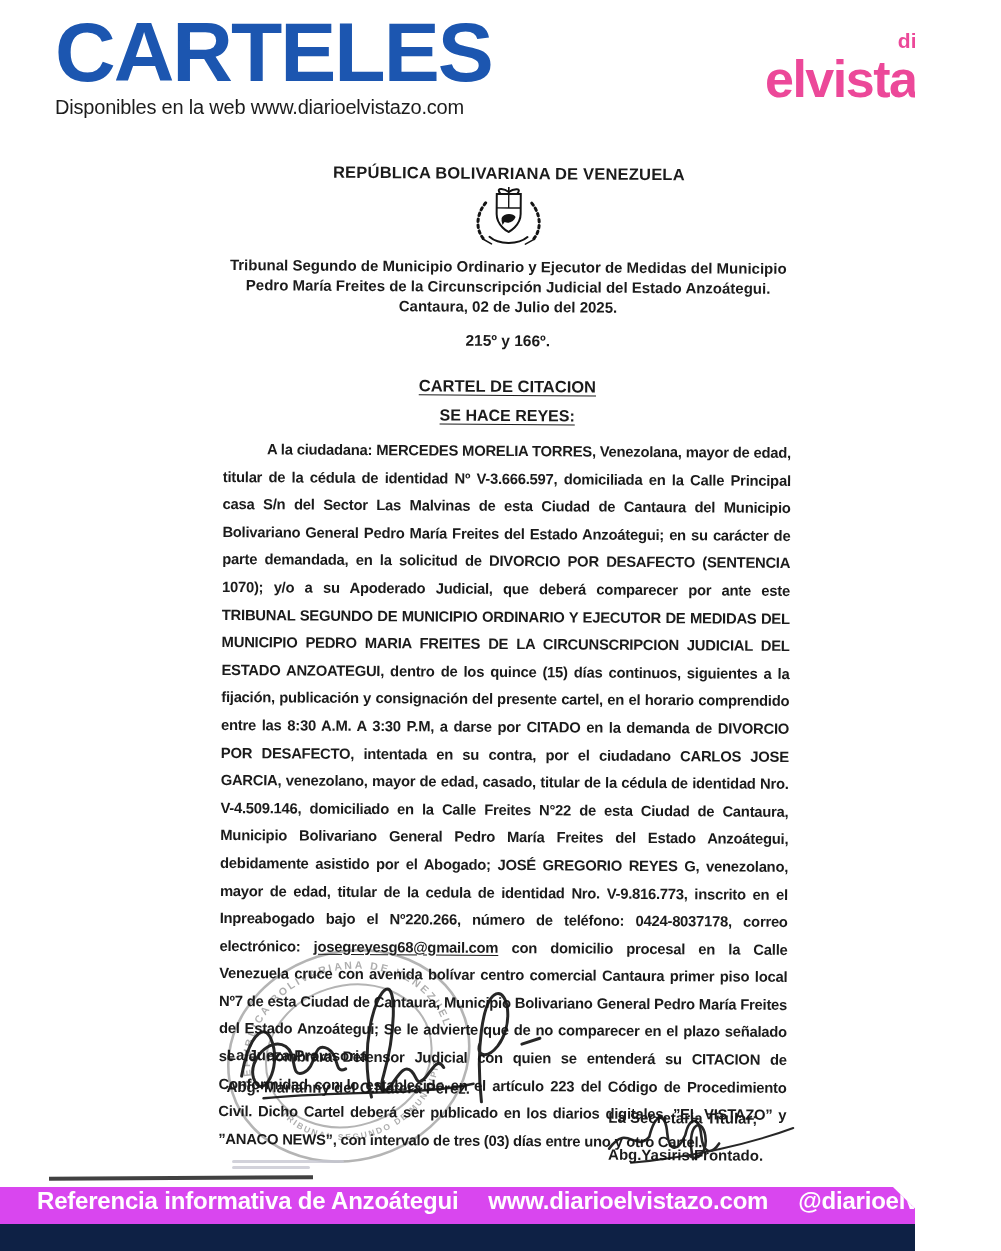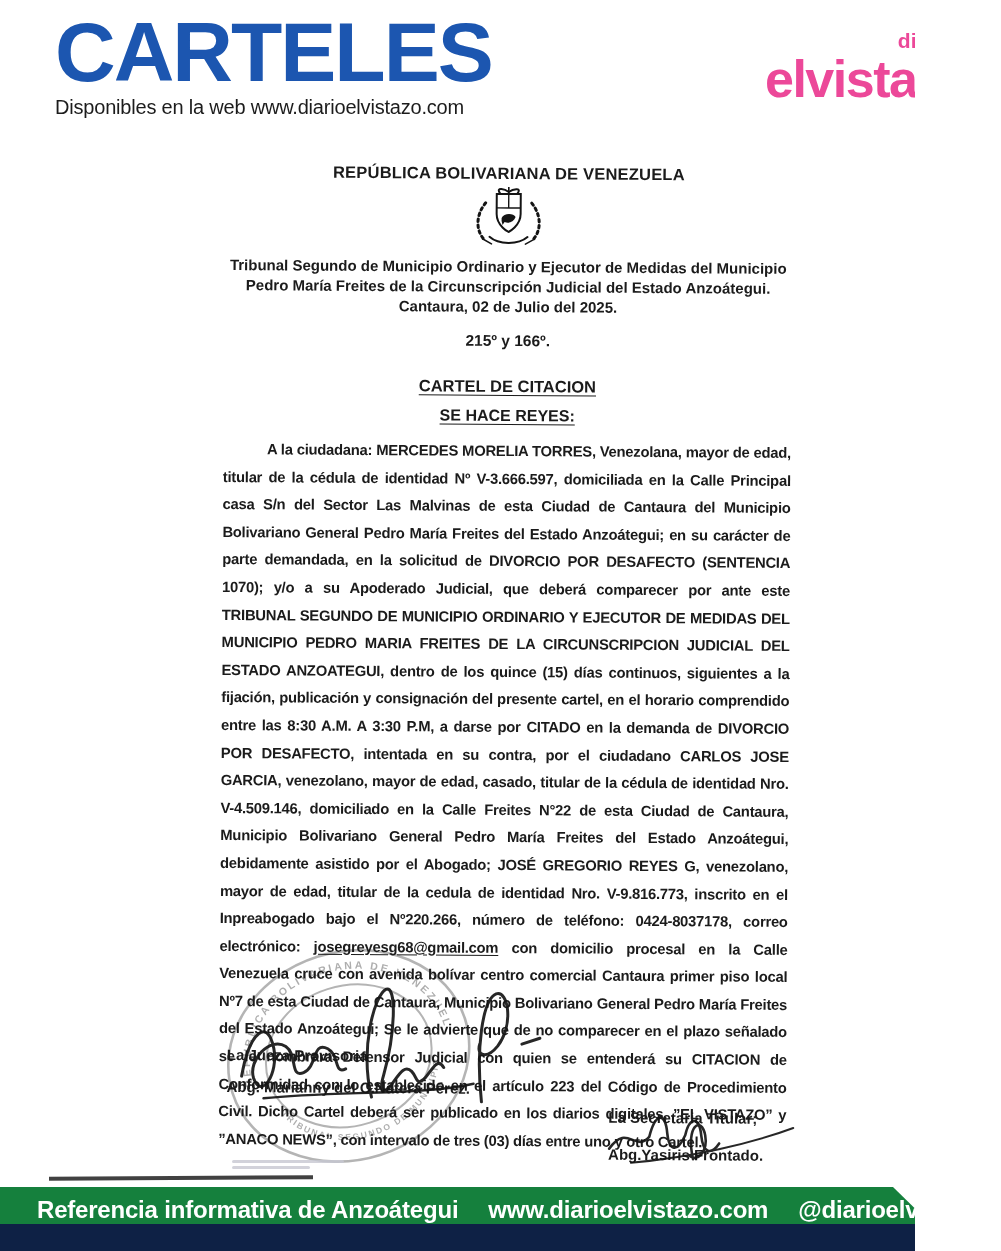--- a/index.html
+++ b/index.html
@@ -41,23 +41,23 @@
   .sig-secretary{position:absolute;left:383px;top:936px;z-index:2;}
 
   
   .edge-line{position:absolute;left:49px;top:1176px;width:264px;height:4px;background:#202020;
         transform:rotate(-0.3deg);opacity:.85;}
   .smudge{position:absolute;left:232px;top:1160px;width:112px;height:10px;opacity:.8;}
   .smudge i{display:block;height:3px;margin-bottom:3px;background:#c7c8d2;border-radius:2px;}
   .smudge i:last-child{width:70%;}
 
   
-  .bar-blue{position:absolute;left:0;bottom:27px;width:1001px;height:37px;background:#15803d;
+  .bar-blue{position:absolute;left:0;bottom:27px;width:1001px;height:37px;background:#d946ef;
         clip-path:polygon(0 0,893px 0,931px 100%,0 100%);
-        display:flex;align-items:flex-end;padding-left:37px;box-sizing:border-box;gap:30px;}
+        display:flex;align-items:flex-start;padding-left:37px;box-sizing:border-box;gap:30px;}
   .bar-blue span{color:#ffffff;font-size:24px;font-weight:700;letter-spacing:-0.2px;white-space:nowrap;}
   .bar-navy{position:absolute;left:0;bottom:0;width:1001px;height:27px;background:#0e2145;
         clip-path:polygon(0 0,967px 0,1001px 100%,0 100%);}
 </style>
 </head>
 <body>
 
 <div class="page">
 
   <div class="masthead">

